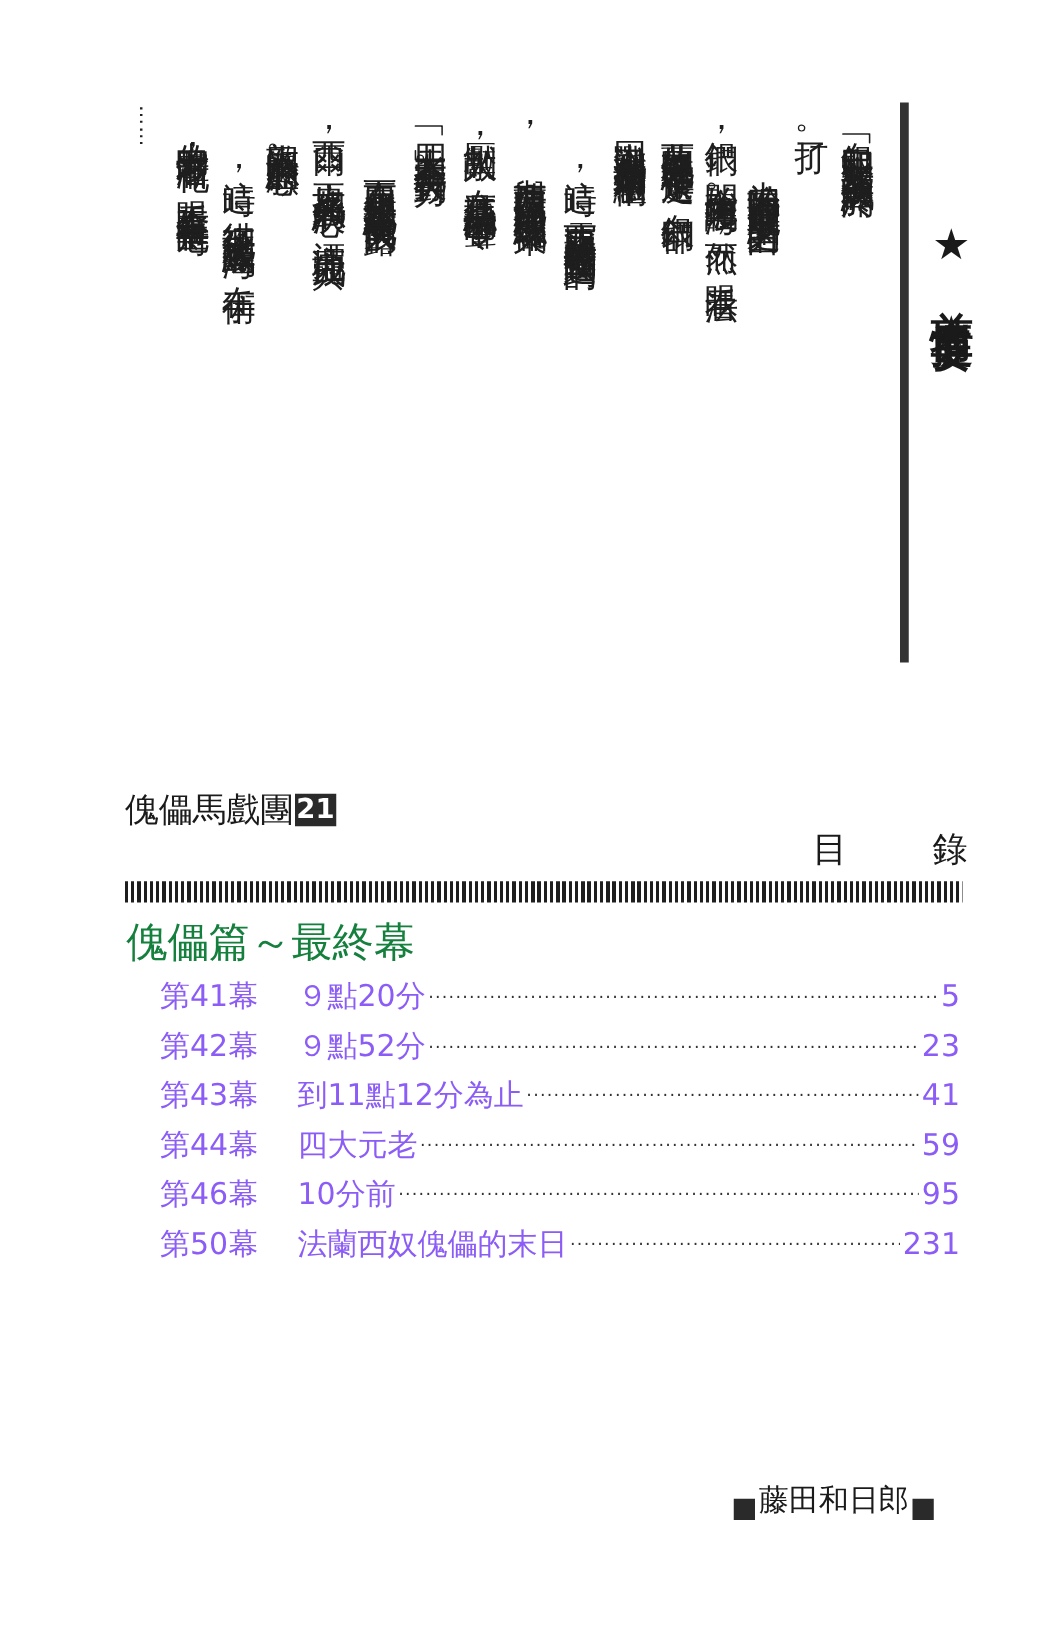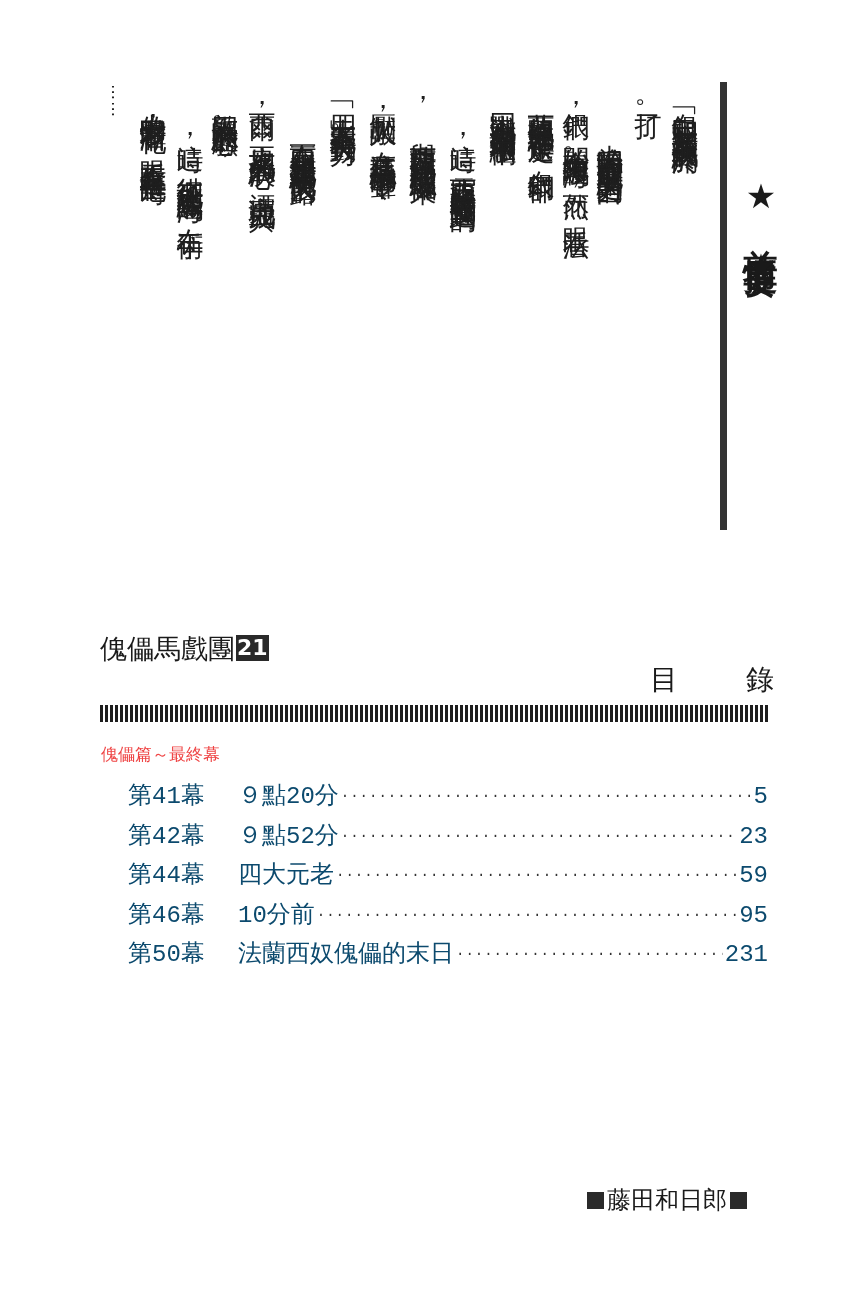--- a/index.html
+++ b/index.html
@@ -38,42 +38,41 @@
   }
   .toc-title {
     position: absolute; left: 650px; top: 662px; width: 124px; font-size: 28px; line-height: 36px;
     display: flex; justify-content: space-between; color: #1a1a1a;
   }
   .toc-rule {
     position: absolute; left: 100px; top: 705px; width: 670px; height: 17px;
     background: repeating-linear-gradient(90deg, #1e1e1e 0 2.6px, #ffffff 2.6px 5px);
   }
   .toc-arc {
-    position: absolute; left: 101px; top: 737px; font-size: 17px; line-height: 34px; color: #ef4444;
+    position: absolute; left: 101px; top: 737px; font-size: 33px; line-height: 34px; color: #15803d;
   }
   .toc-list { position: absolute; left: 128px; top: 781px; width: 640px; }
   .toc-row {
     display: flex; align-items: baseline; height: 39.5px; font-size: 24px; line-height: 32px;
-    color: #0c4a6e;
-    font-family: Liberation Mono, monospace;
+    color: #8b5cf6;
   }
   .toc-row .num { width: 110px; flex: none; }
   .toc-row .ttl { flex: none; white-space: nowrap; text-align: center; }
   .toc-row .dots {
     flex: 1; overflow: hidden; white-space: nowrap; letter-spacing: 1px;
     font-size: 14px; color: #333; margin: 0 2px; position: relative; top: -3px;
   }
   .toc-row .dots::before {
     content: "··································································································································";
   }
   .toc-row .pg { flex: none; text-align: right; }
 
   .author {
     position: absolute; left: 584px; top: 1184px; font-size: 24px; line-height: 32px; color: #1a1a1a;
-    display: flex; align-items: center;
+    display: flex; align-items: flex-end;
   }
   .author .sq { display: inline-block; width: 17px; height: 17px; background: #2a2a2a; margin: 0 3px; }
 </style>
 </head>
 <body>
 
 <div class="summary-heading">★前情提要★</div>
 <div class="summary-bar"></div>
 
 <div class="vcol" style="left:667px">白銀和「四大元老」最後的決戰終於開</div>
@@ -110,20 +109,26 @@
     <span class="dots"></span>
     <span class="pg">5</span>
   </div>
   <div class="toc-row">
     <span class="num">第42幕</span>
     <span class="ttl">９點52分</span>
     <span class="dots"></span>
     <span class="pg">23</span>
   </div>
   <div class="toc-row">
+    <span class="num">第43幕</span>
+    <span class="ttl">到11點12分為止</span>
+    <span class="dots"></span>
+    <span class="pg">41</span>
+  </div>
+  <div class="toc-row">
     <span class="num">第44幕</span>
     <span class="ttl">四大元老</span>
     <span class="dots"></span>
     <span class="pg">59</span>
   </div>
   <div class="toc-row">
     <span class="num">第46幕</span>
     <span class="ttl">10分前</span>
     <span class="dots"></span>
     <span class="pg">95</span>

